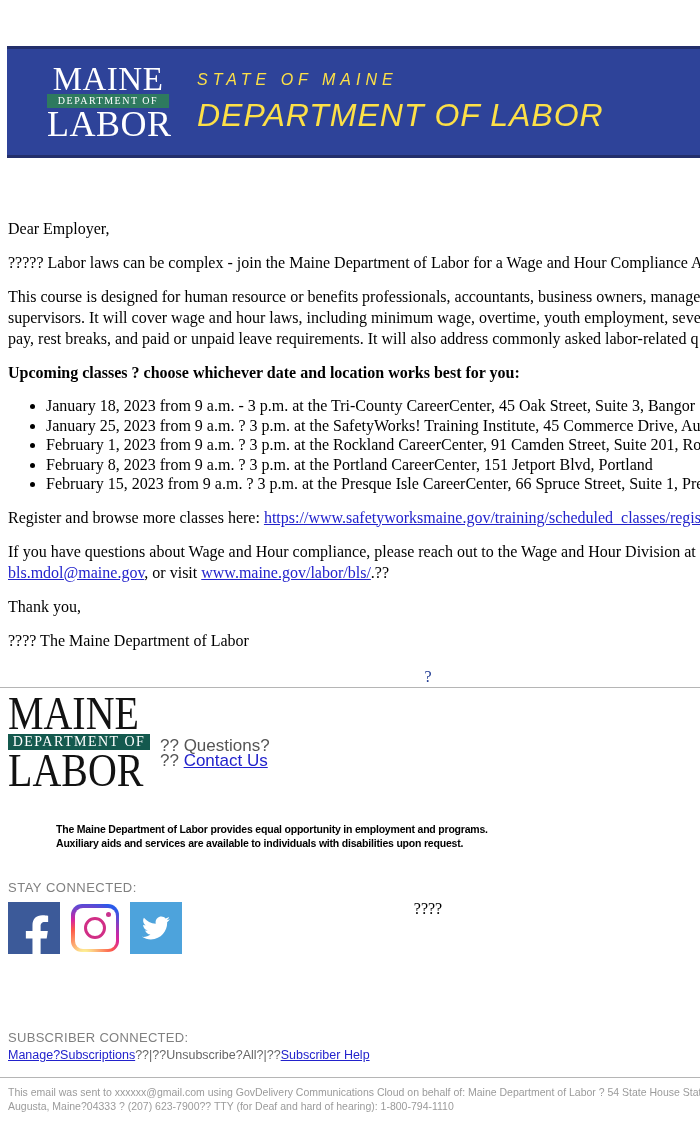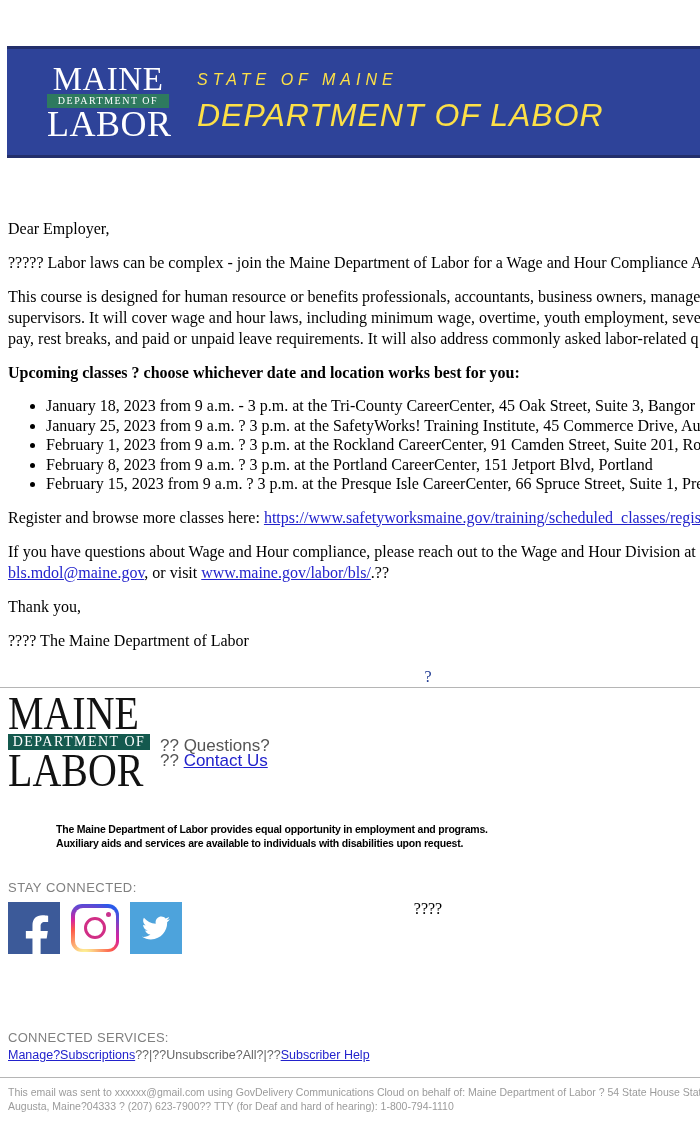--- a/index.html
+++ b/index.html
@@ -158,21 +158,21 @@
       <div class="icon icon-tw">
         <svg width="34" height="28" viewBox="0 0 24 24">
             <path fill="#ffffff" d="M23.954 4.569c-.885.389-1.83.654-2.825.775 1.014-.611 1.794-1.574 2.163-2.723-.951.555-2.005.959-3.127 1.184-.896-.959-2.173-1.559-3.591-1.559-2.717 0-4.92 2.203-4.92 4.917 0 .39.045.765.127 1.124C7.691 8.094 4.066 6.13 1.64 3.161c-.427.722-.666 1.561-.666 2.475 0 1.71.87 3.213 2.188 4.096-.807-.026-1.566-.248-2.228-.616v.061c0 2.385 1.693 4.374 3.946 4.827-.413.111-.849.171-1.296.171-.314 0-.615-.03-.916-.086.631 1.953 2.445 3.377 4.604 3.417-1.68 1.319-3.809 2.105-6.102 2.105-.39 0-.779-.023-1.17-.067 2.189 1.394 4.768 2.209 7.557 2.209 9.054 0 13.999-7.496 13.999-13.986 0-.209 0-.42-.015-.63.961-.689 1.8-1.56 2.46-2.548l-.047-.02z"></path>
           </svg>
       </div>
       <div class="stray4">????</div>
     </div>
   </div>
 
   <div class="subs">
-    <div class="subs-label">CONNECTED SERVICES:</div>
+    <div class="subs-label">SUBSCRIBER CONNECTED:</div>
     <div class="subs-links">
       <a href="#">Manage?Subscriptions</a><span>??|??Unsubscribe?All?|??</span><a href="#">Subscriber Help</a>
     </div>
   </div>
 
   <div class="hr hr2"></div>
 
   <div class="fine">
     <div>This email was sent to xxxxxx@gmail.com using GovDelivery Communications Cloud on behalf of: Maine Department of Labor ? 54 State House Station ?</div>
     <div>Augusta, Maine?04333 ? (207) 623-7900?? TTY (for Deaf and hard of hearing): 1-800-794-1110</div>

